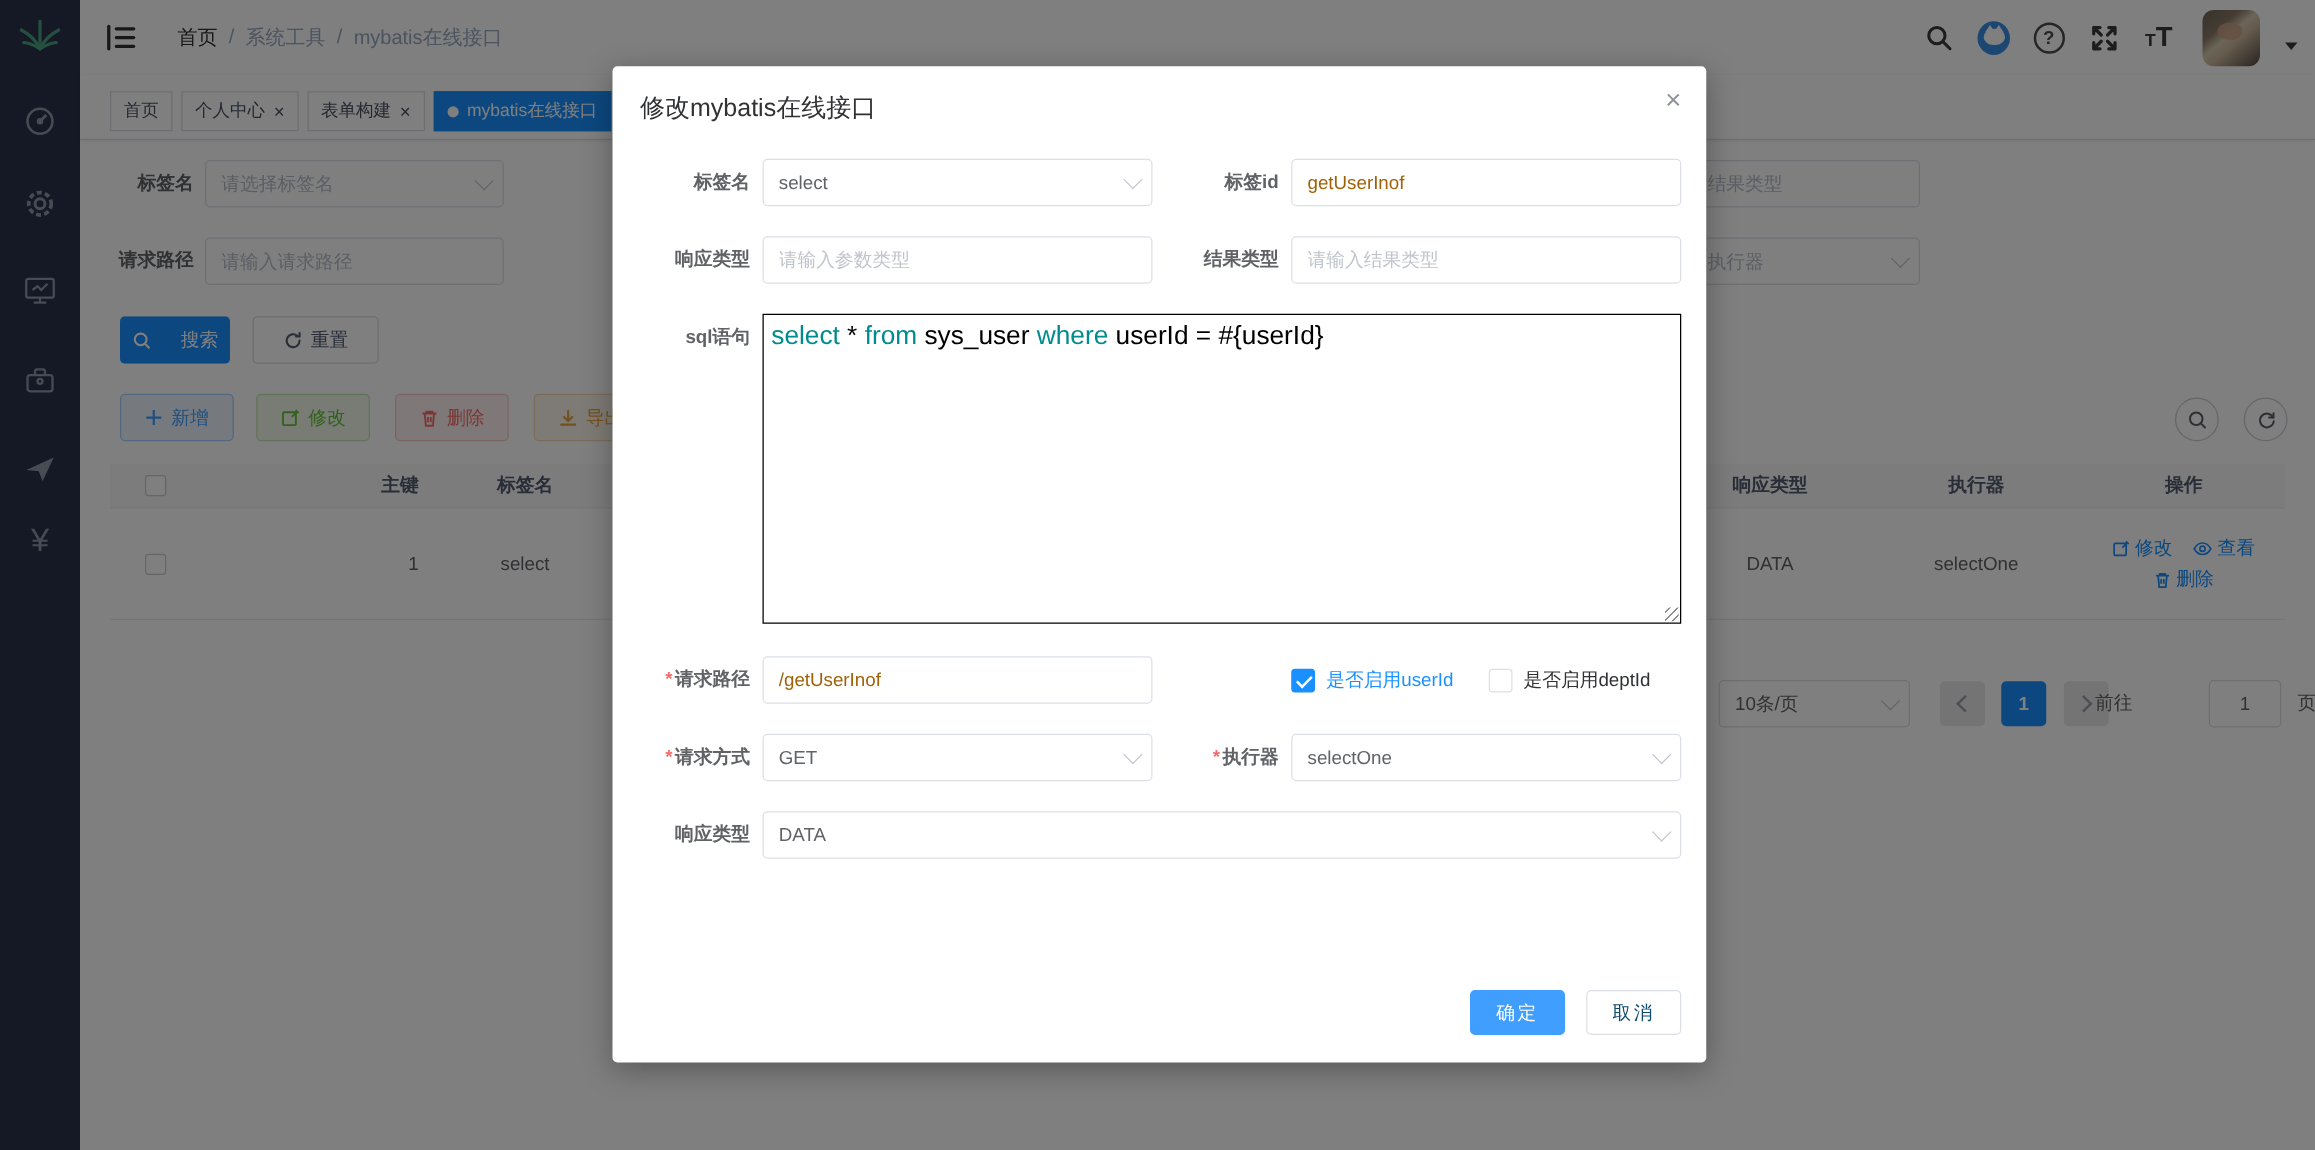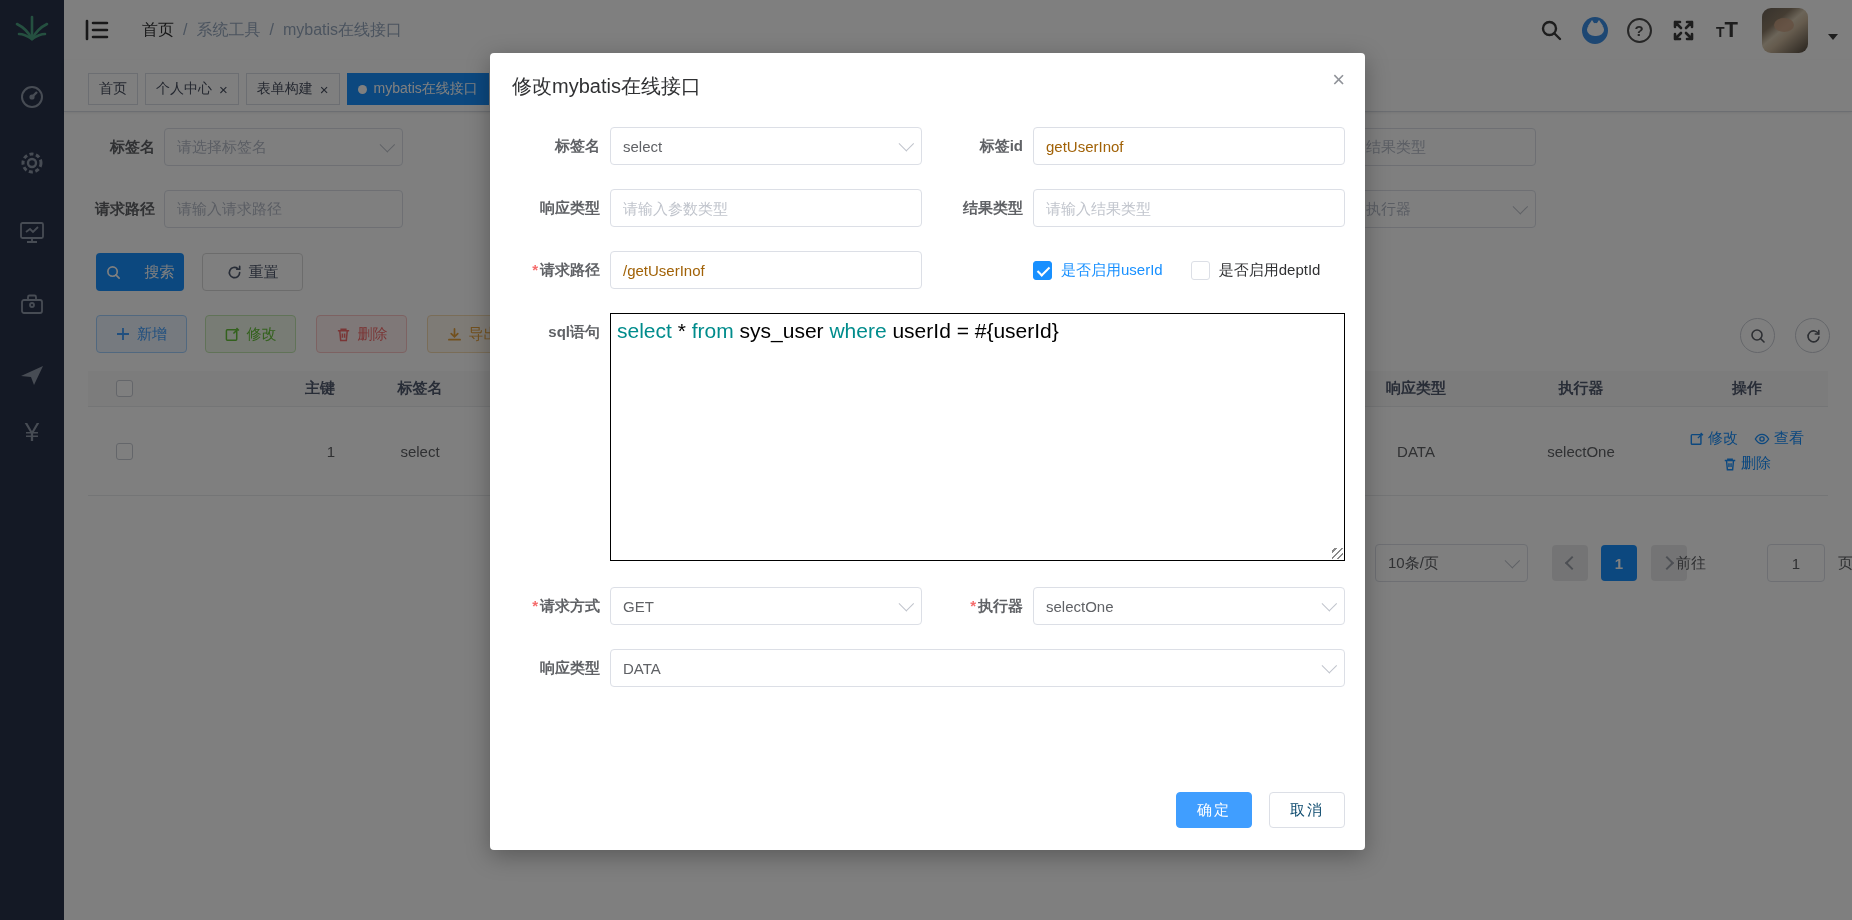--- a/index.html
+++ b/index.html
@@ -402,46 +402,46 @@
         <div class="dl">响应类型</div>
         <div class="fld">
           <input placeholder="请输入参数类型" style="">
         </div>
         <div class="dl2">结果类型</div>
         <div class="fld">
           <input placeholder="请输入结果类型" style="">
         </div>
       </div>
 
+      <div class="frow sqlrow">
+        <div class="dl">sql语句</div>
+        <div class="sql-box">
+          <span id="sql-code"><span class="kw">select</span><span> * </span><span class="kw">from</span><span> sys_user </span><span class="kw">where</span><span> userId = #{userId}</span></span>
+          <div class="resize-grip"></div>
+        </div>
+      </div>
+
       <div class="frow">
         <div class="dl"><span class="req">*</span><span>请求路径</span></div>
         <div class="fld">
           <input value="/getUserInof" style="">
         </div>
         <div class="dl2"></div>
         <div class="cb-group">
           <div class="cb-item">
             <div class="cb-box checked"></div>
             <span class="cb-label-on">是否启用userId</span>
           </div>
           <div class="cb-item">
             <div class="cb-box"></div>
             <span class="cb-label-off">是否启用deptId</span>
           </div>
         </div>
       </div>
 
-      <div class="frow sqlrow">
-        <div class="dl">sql语句</div>
-        <div class="sql-box">
-          <span id="sql-code"><span class="kw">select</span><span> * </span><span class="kw">from</span><span> sys_user </span><span class="kw">where</span><span> userId = #{userId}</span></span>
-          <div class="resize-grip"></div>
-        </div>
-      </div>
-
       <div class="frow">
         <div class="dl"><span class="req">*</span><span>请求方式</span></div>
         <div class="fld">
           <span>GET</span>
           <span class="chev"></span>
         </div>
         <div class="dl2"><span class="req">*</span><span>执行器</span></div>
         <div class="fld">
           <span>selectOne</span>
           <span class="chev"></span>

